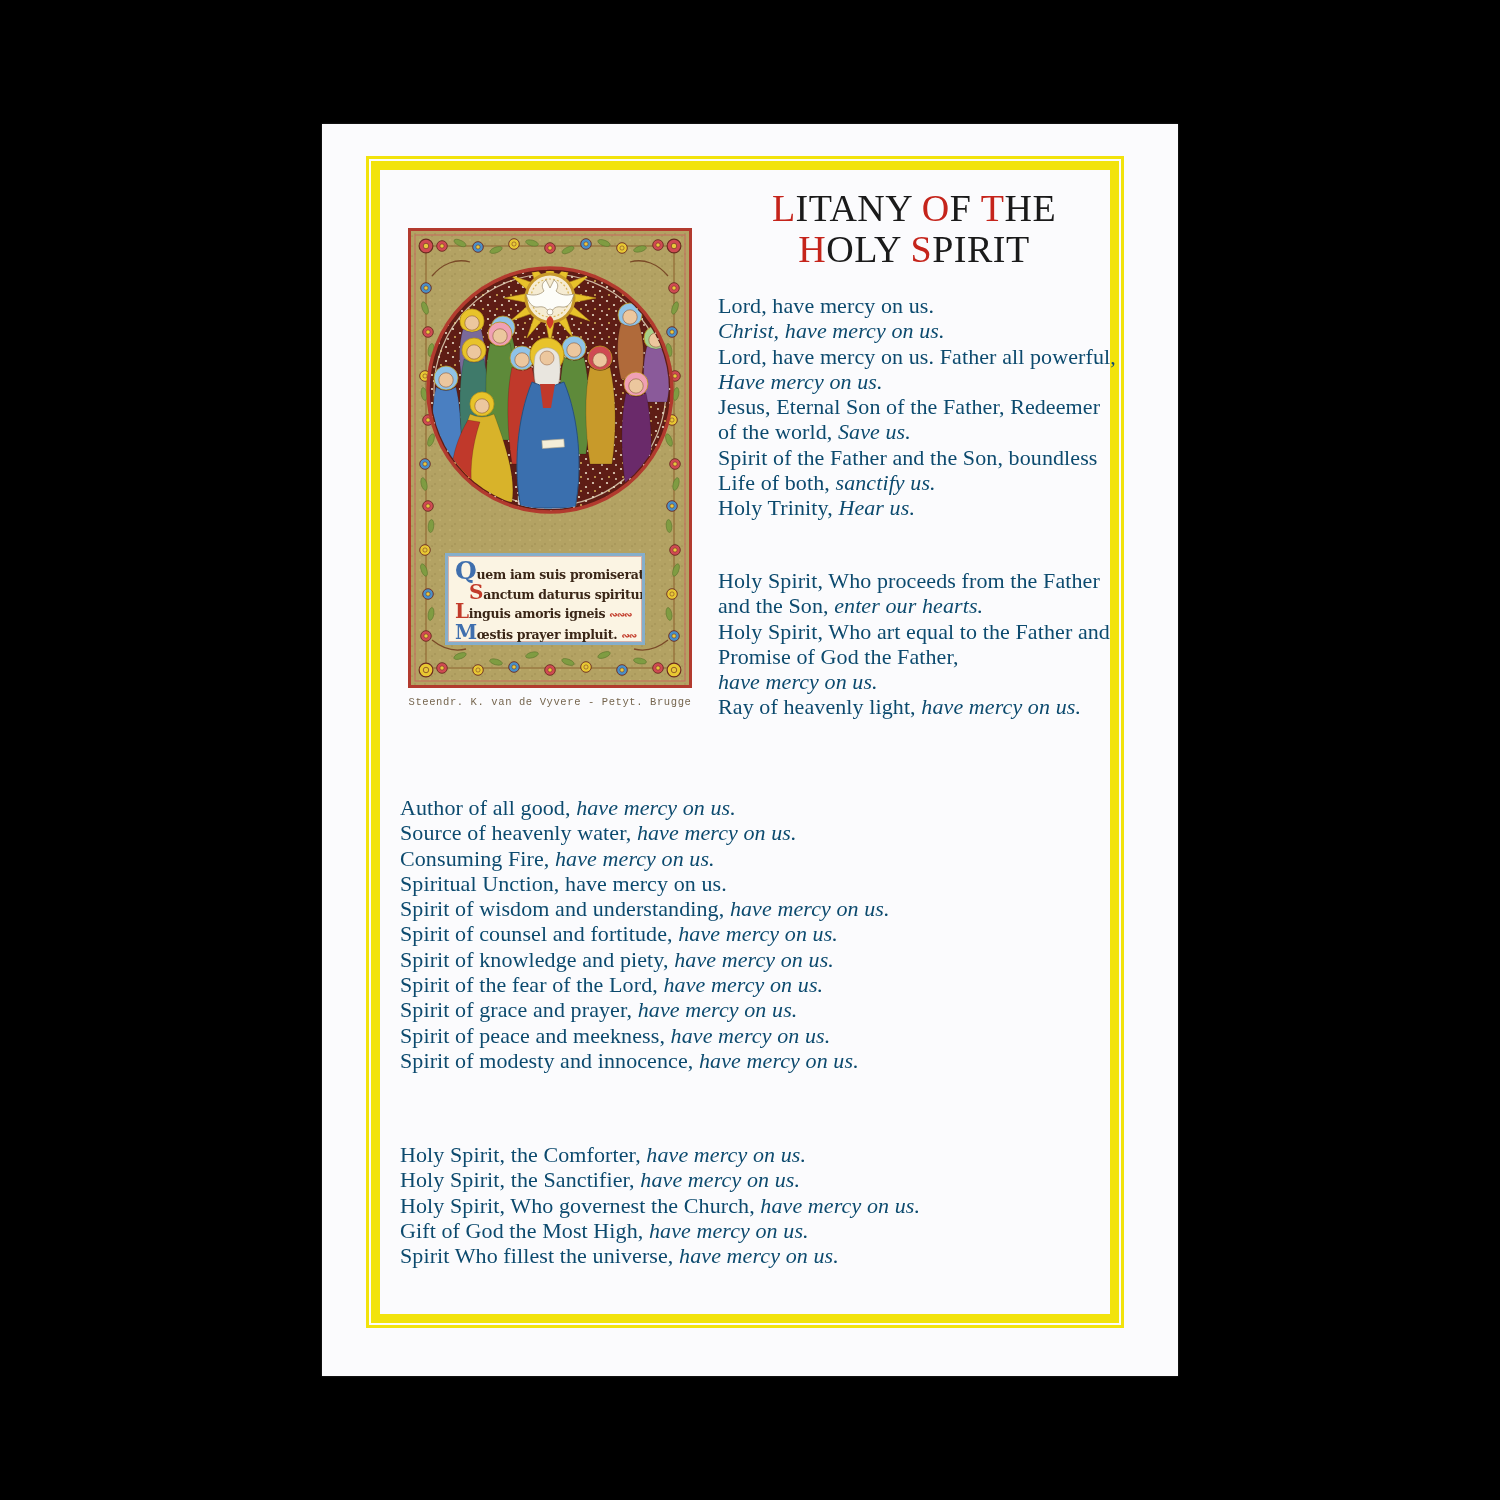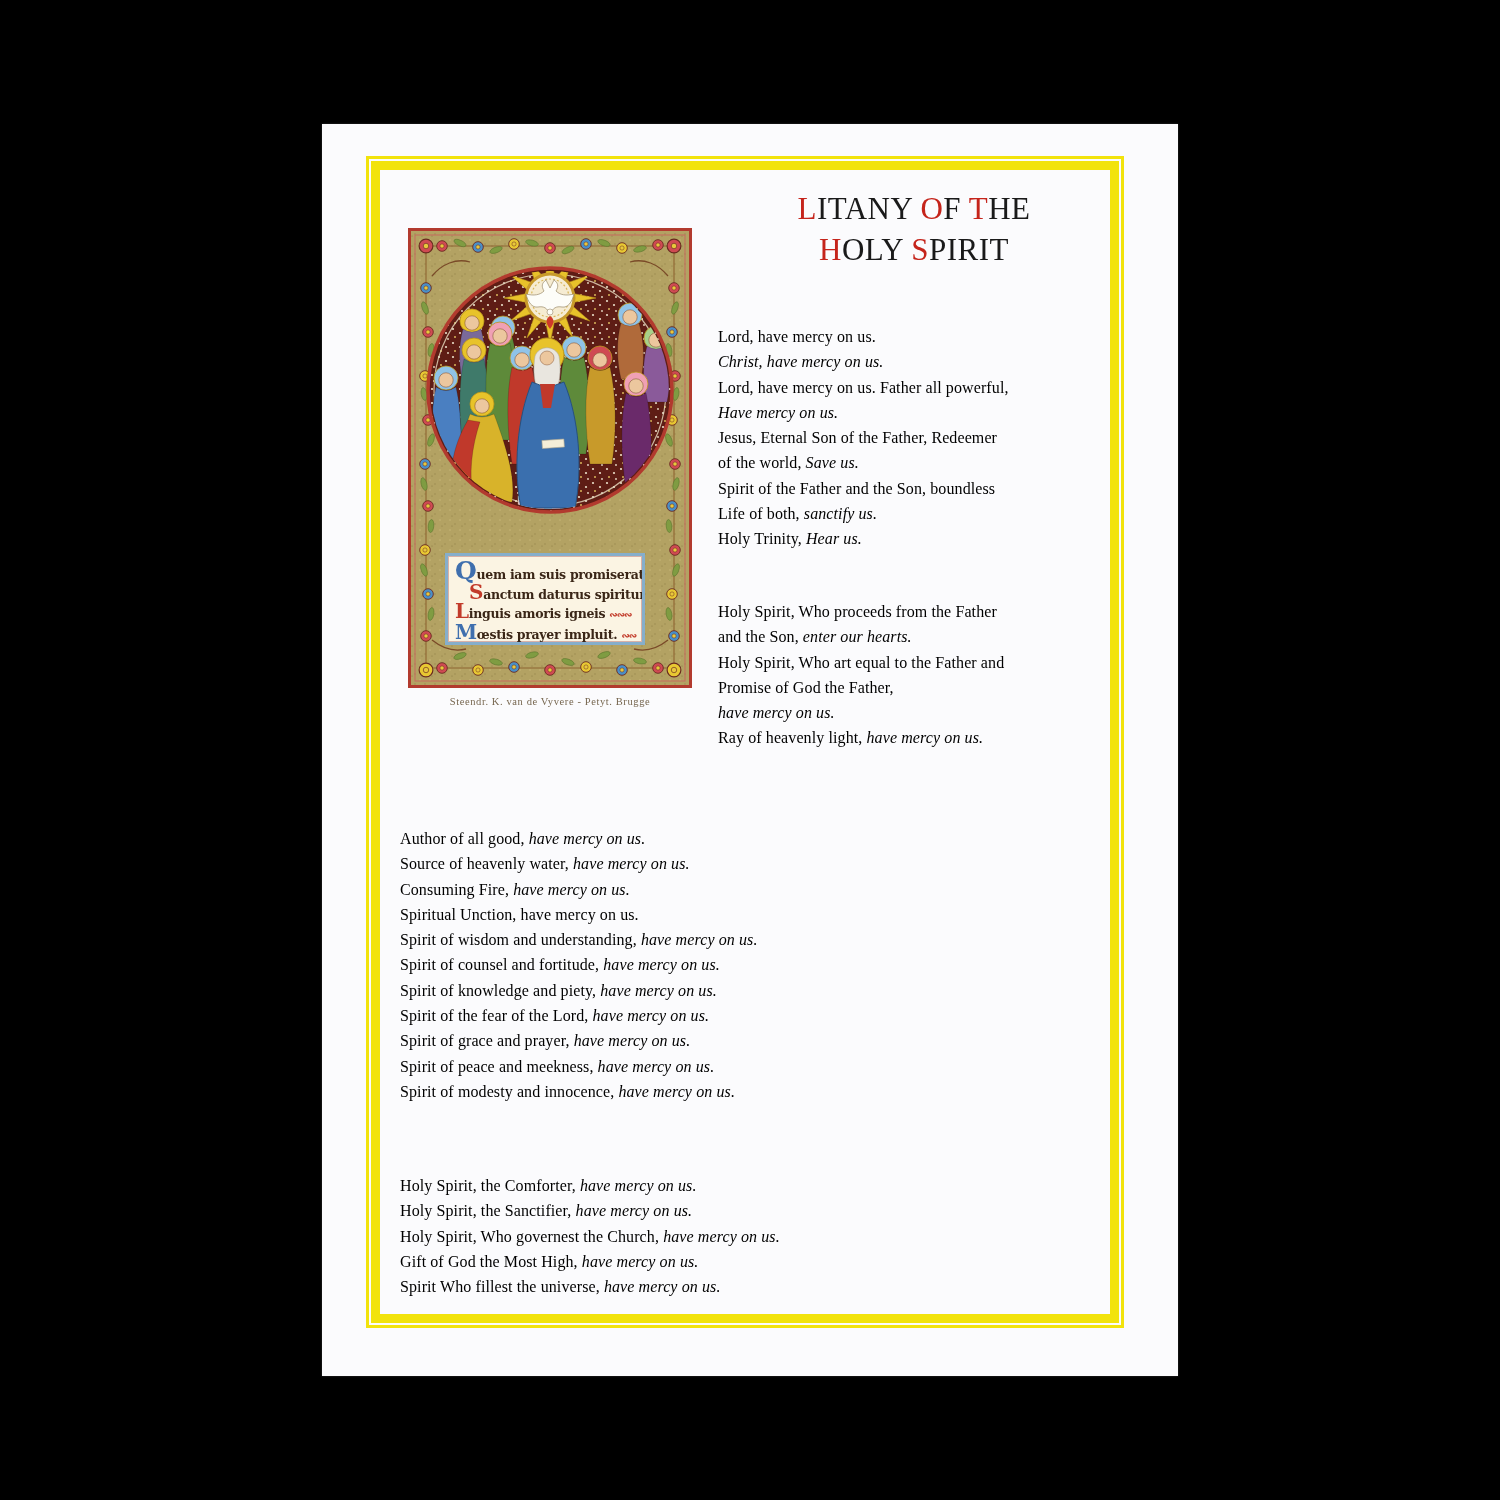--- a/index.html
+++ b/index.html
@@ -1,44 +1,44 @@
 <!DOCTYPE html>
 <html><head>
 <meta charset="utf-8">
 <style>
   html,body{margin:0;padding:0;background:#000;width:1500px;height:1500px;overflow:hidden;}
   .stage{position:absolute;left:0;top:0;width:1500px;height:1500px;background:#000;}
   .card{position:absolute;left:322px;top:124px;width:856px;height:1252px;background:#fbfbfd;box-shadow:0 0 2px #333;}
   .frame{position:absolute;left:44px;top:32px;right:54px;bottom:48px;border:3px solid #f2e30c;}
   .frame-inner{position:absolute;left:2px;top:2px;right:2px;bottom:2px;border:9px solid #f2e30c;}
   .title{position:absolute;left:396px;top:64px;width:392px;text-align:center;
-         font-family:"Liberation Serif",serif;font-size:31px;line-height:41px;
+         font-family:"Liberation Serif",serif;font-size:38px;line-height:41px;
          color:#1a1a1a;letter-spacing:0.5px;}
   .red{color:#c5241b;}
-  .litany{position:absolute;font-family:"Liberation Serif",serif;font-size:16px;
-          line-height:25.3px;color:#000000;letter-spacing:0.1px;margin-top:31px;}
+  .litany{position:absolute;font-family:"Liberation Serif",serif;font-size:22px;
+          line-height:25.3px;color:#0c4a6e;letter-spacing:0.1px;}
   .it{font-style:italic;}
   .rc1{left:396px;top:169px;width:400px;}
   .rc2{left:396px;top:444px;width:400px;}
   .bc1{left:78px;top:671px;width:700px;}
   .bc2{left:78px;top:1018px;width:700px;}
   .illustration{position:absolute;left:86px;top:104px;width:284px;height:460px;}
   .illustration svg{position:absolute;left:0;top:0;}
   .gothic-panel{position:absolute;left:37px;top:325px;width:180px;height:79px;
                 background:#fbf4e3;border:3px solid #86aecb;
                 box-shadow:inset 0 0 0 1px #d9b1a6;padding:6px 7px 1px 7px;
                 font-family:"DejaVu Serif",serif;font-weight:bold;font-size:12.5px;
                 line-height:17.5px;color:#3a2617;letter-spacing:-0.3px;overflow:hidden;}
   .gothic-line{white-space:nowrap;}
   .gothic-initial{font-size:20px;font-weight:bold;}
   .g0 .gothic-initial{font-size:25px;}
   .g1{margin-left:14px;}
   .gothic-orn{color:#c23b2a;font-size:10px;letter-spacing:-1px;}
   .caption{position:absolute;left:66px;top:572px;width:324px;text-align:center;
-           font-family:Liberation Serif, serif;font-size:10.5px;color:#76664f;
+           font-family:Liberation Mono, monospace;font-size:10.5px;color:#76664f;
            letter-spacing:0.6px;}
 </style>
 </head>
 <body>
 
 <div class="stage">
   <div class="card">
 
     <div class="frame">
       <div class="frame-inner"></div>

